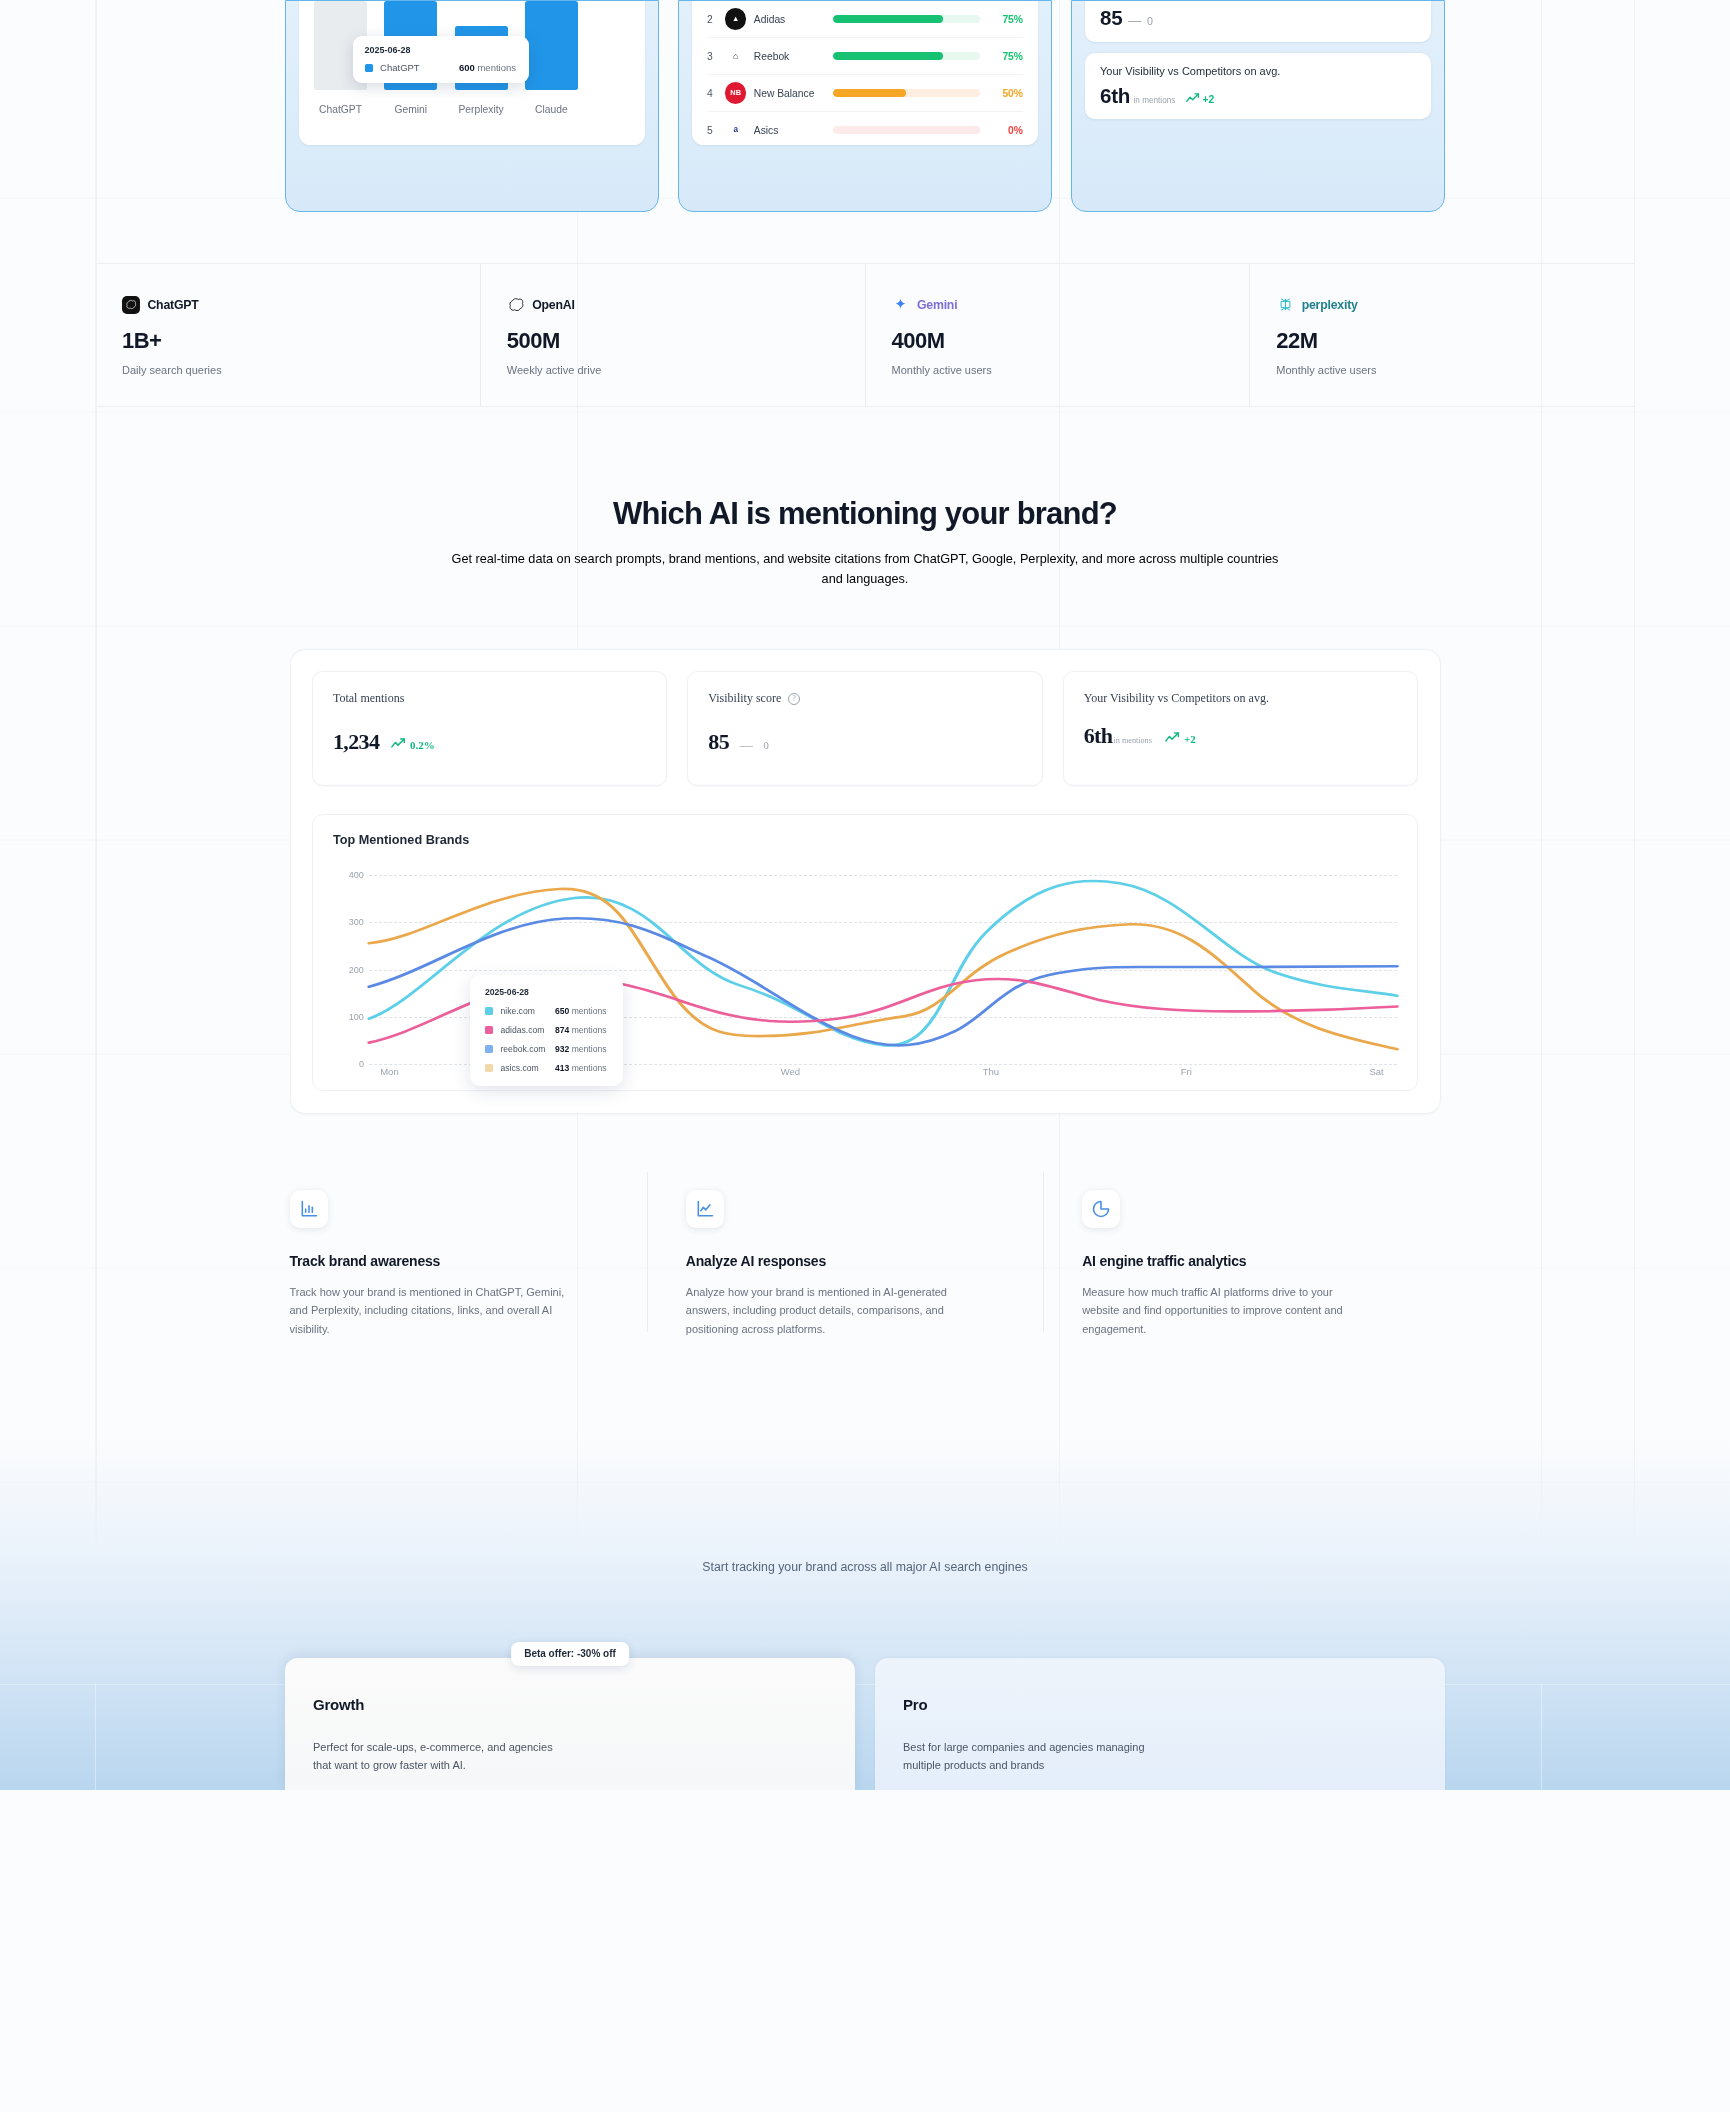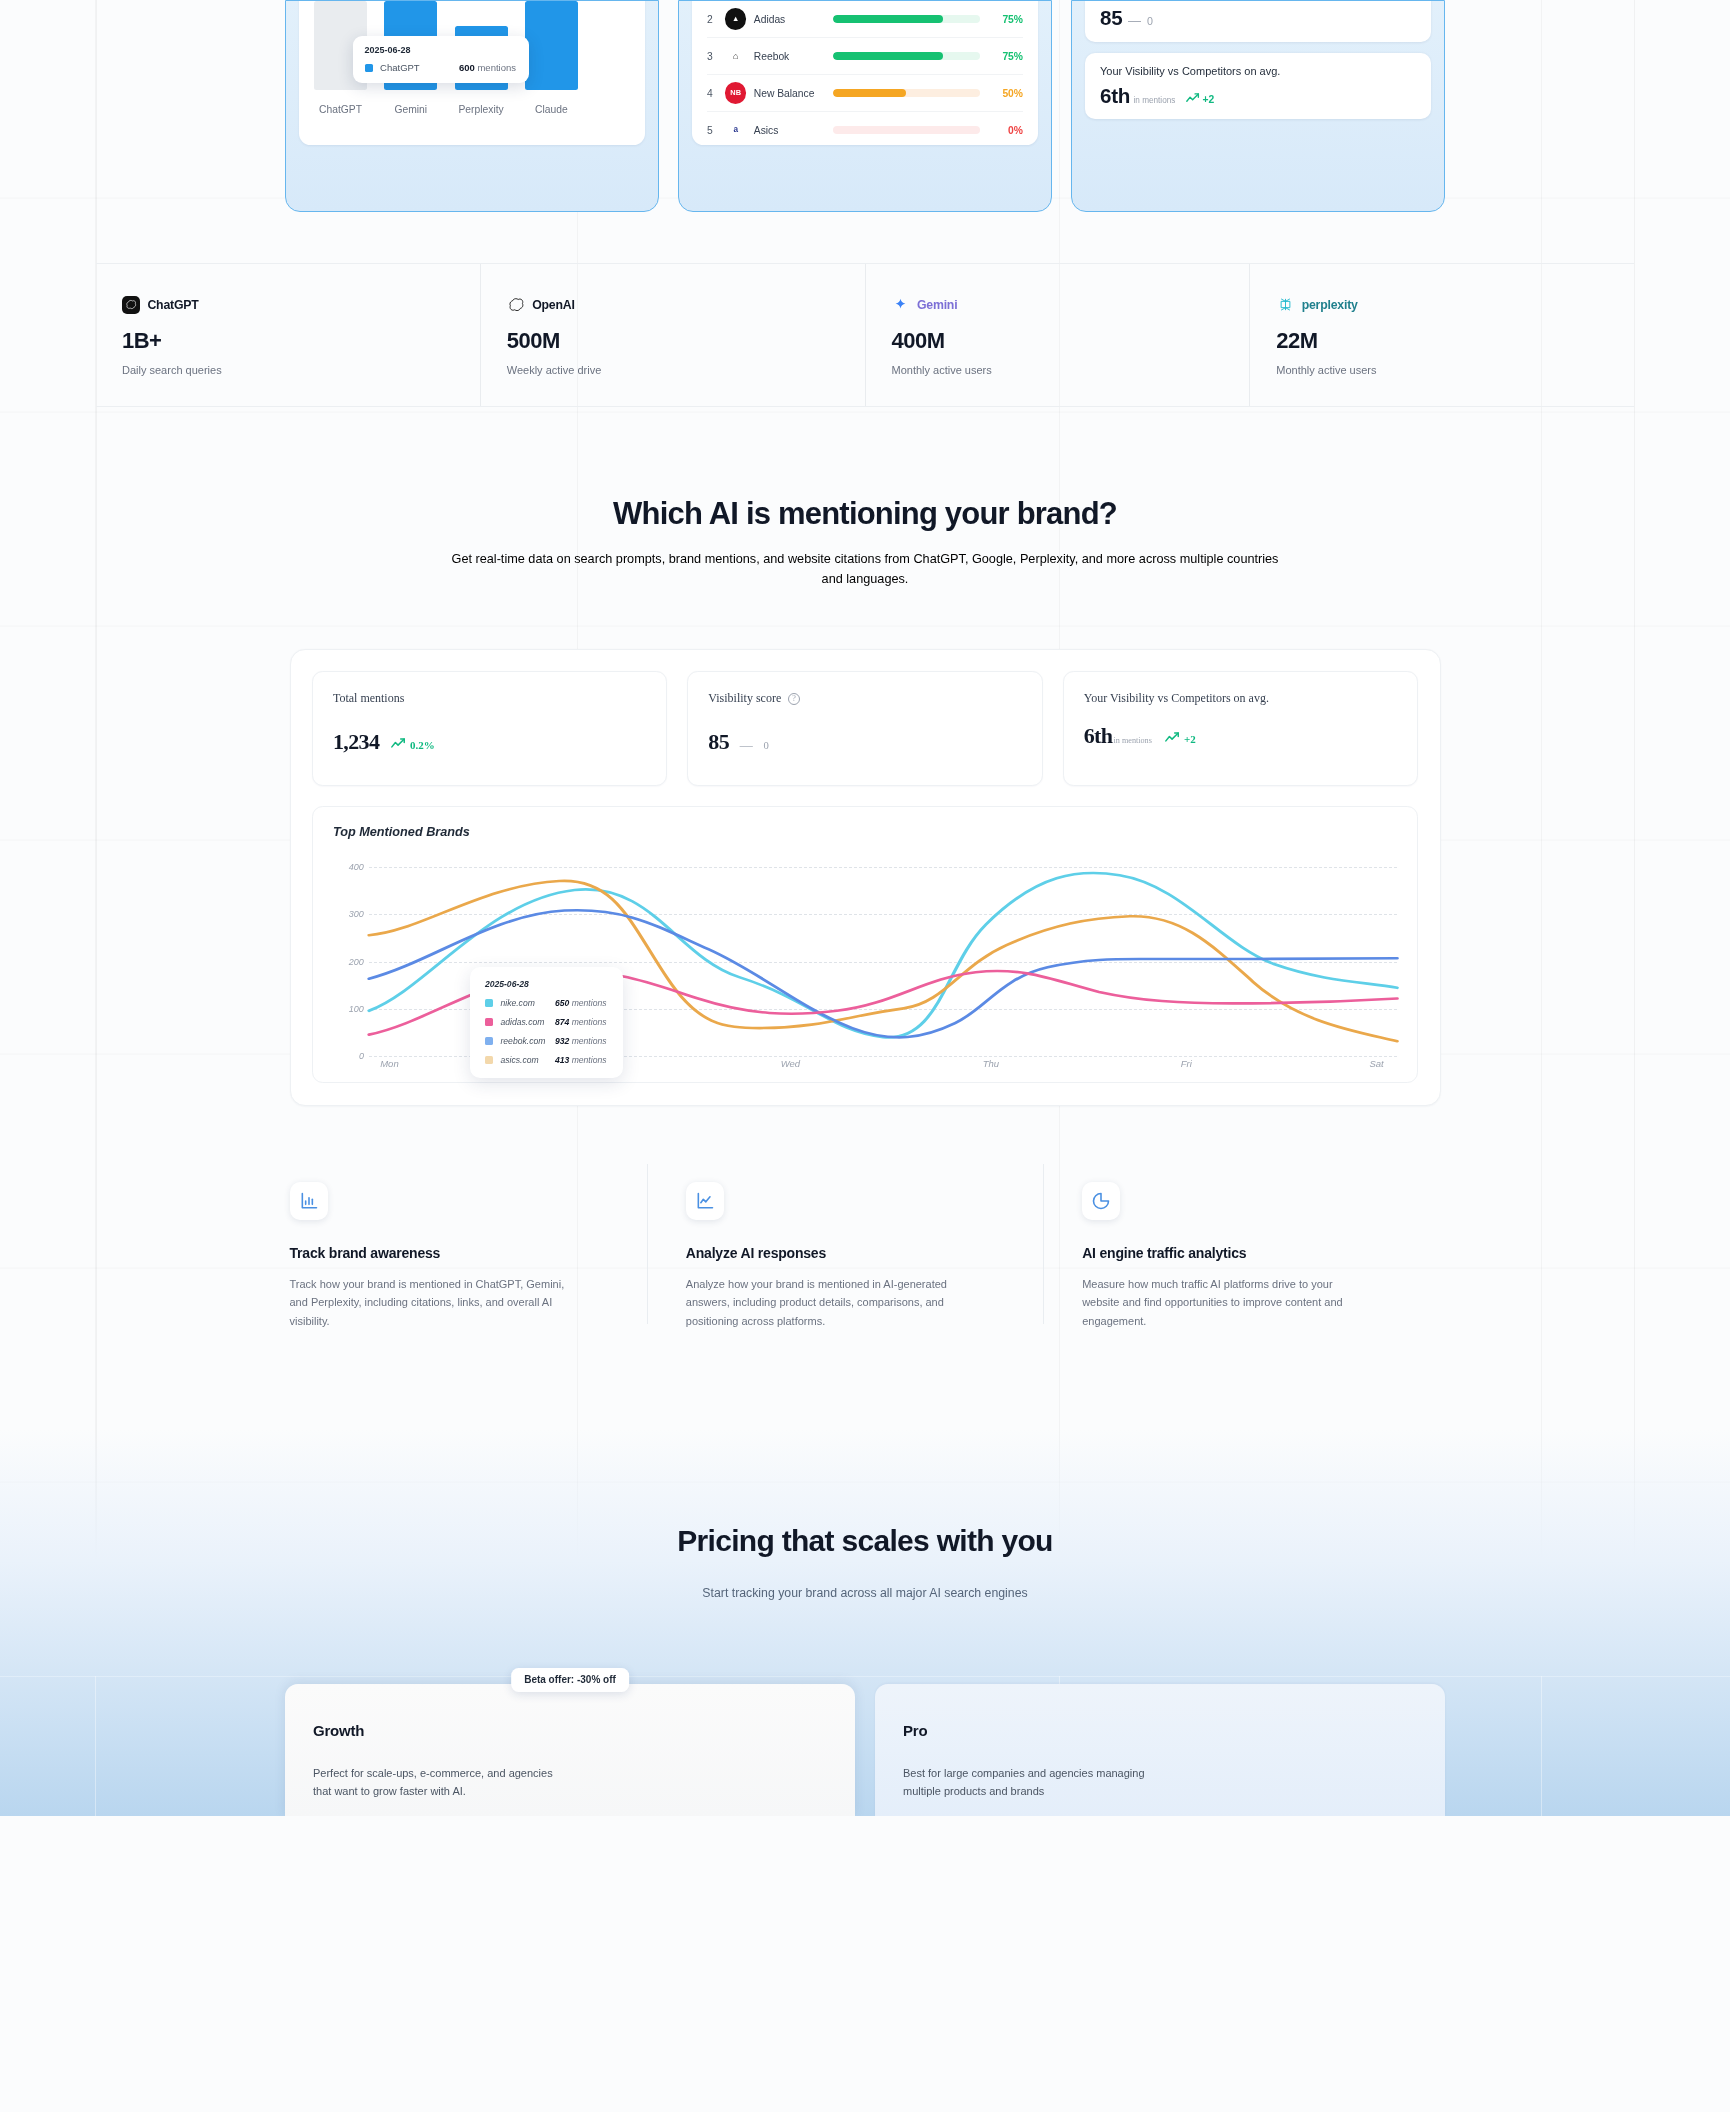--- a/index.html
+++ b/index.html
@@ -130,21 +130,21 @@
   .kpi { flex:1; background:#fff; border:0.8px solid #eef1f4; border-radius:10.7px; padding:18px 20px 21.4px; min-height:115px; box-shadow:0 0.8px 1.6px rgba(20,40,80,.03); }
   .kpi-label { font-size:12px; color:#374151; line-height:1.45; display:flex; align-items:center; gap:6.6px; }
   .kpi-value-row { display:flex; align-items:baseline; margin-top:21.4px; }
   .kpi-value { font-size:22px; font-weight:700; letter-spacing:-0.6px; }
   .help-icon {
     width:12.3px; height:12.3px; border-radius:50%; border:1.2px solid #9ca3af;
     color:#9ca3af; font-size:8.2px; line-height:10px; text-align:center; flex:0 0 auto;
   }
 
   
-  .chart-card { border:0.8px solid #eef1f4; border-radius:10.7px; margin-top:20px; padding:18px 20px 3.3px; position:relative;font-style:italic; }
+  .chart-card { border:0.8px solid #eef1f4; border-radius:10.7px; margin-top:28px; padding:18px 20px 3.3px; position:relative; }
   .chart-title { font-size:12.7px; font-weight:600; color:#1f2937; }
   .chart-area { position:relative; height:189px; margin-top:28px; }
   .yaxis { position:absolute; left:0; top:0; bottom:0; width:36px; }
   .ytick { position:absolute; right:5px; font-size:9px; color:#9ca3af; transform:translateY(-50%); }
   .gridline { position:absolute; left:36px; right:0; border-top:0.8px dashed #dfe3e8; height:0; }
   .plot { position:absolute; left:36px; right:0; top:0; bottom:0; }
   .plot svg { width:100%; height:100%; display:block; overflow:visible; }
   .xaxis { position:relative; height:23px; margin-left:36px; }
   .xtick { position:absolute; font-size:9.5px; color:#9ca3af; transform:translateX(-50%); top:1.6px; }
 
@@ -514,21 +514,20 @@
             <path d="M12 3a9 9 0 1 0 9 9h-9V3z"></path>
           </svg>
         </div>
         <div class="feat-title">AI engine traffic analytics</div>
         <div class="feat-body">Measure how much traffic AI platforms drive to your website and find opportunities to improve content and engagement.</div>
       </div>
     </div>
   </section>
 
   <section class="pricing">
-    <h2>Pricing that scales with you</h2>
     <p class="p-sub">Start tracking your brand across all major AI search engines</p>
 
     <div class="plans">
       <div class="plan featured">
         <div class="beta-badge">Beta offer: -30% off</div>
         <div class="plan-name">Growth</div>
         <div class="plan-desc">Perfect for scale-ups, e-commerce, and agencies that want to grow faster with AI.</div>
       </div>
       <div class="plan">
         <div class="plan-name">Pro</div>

